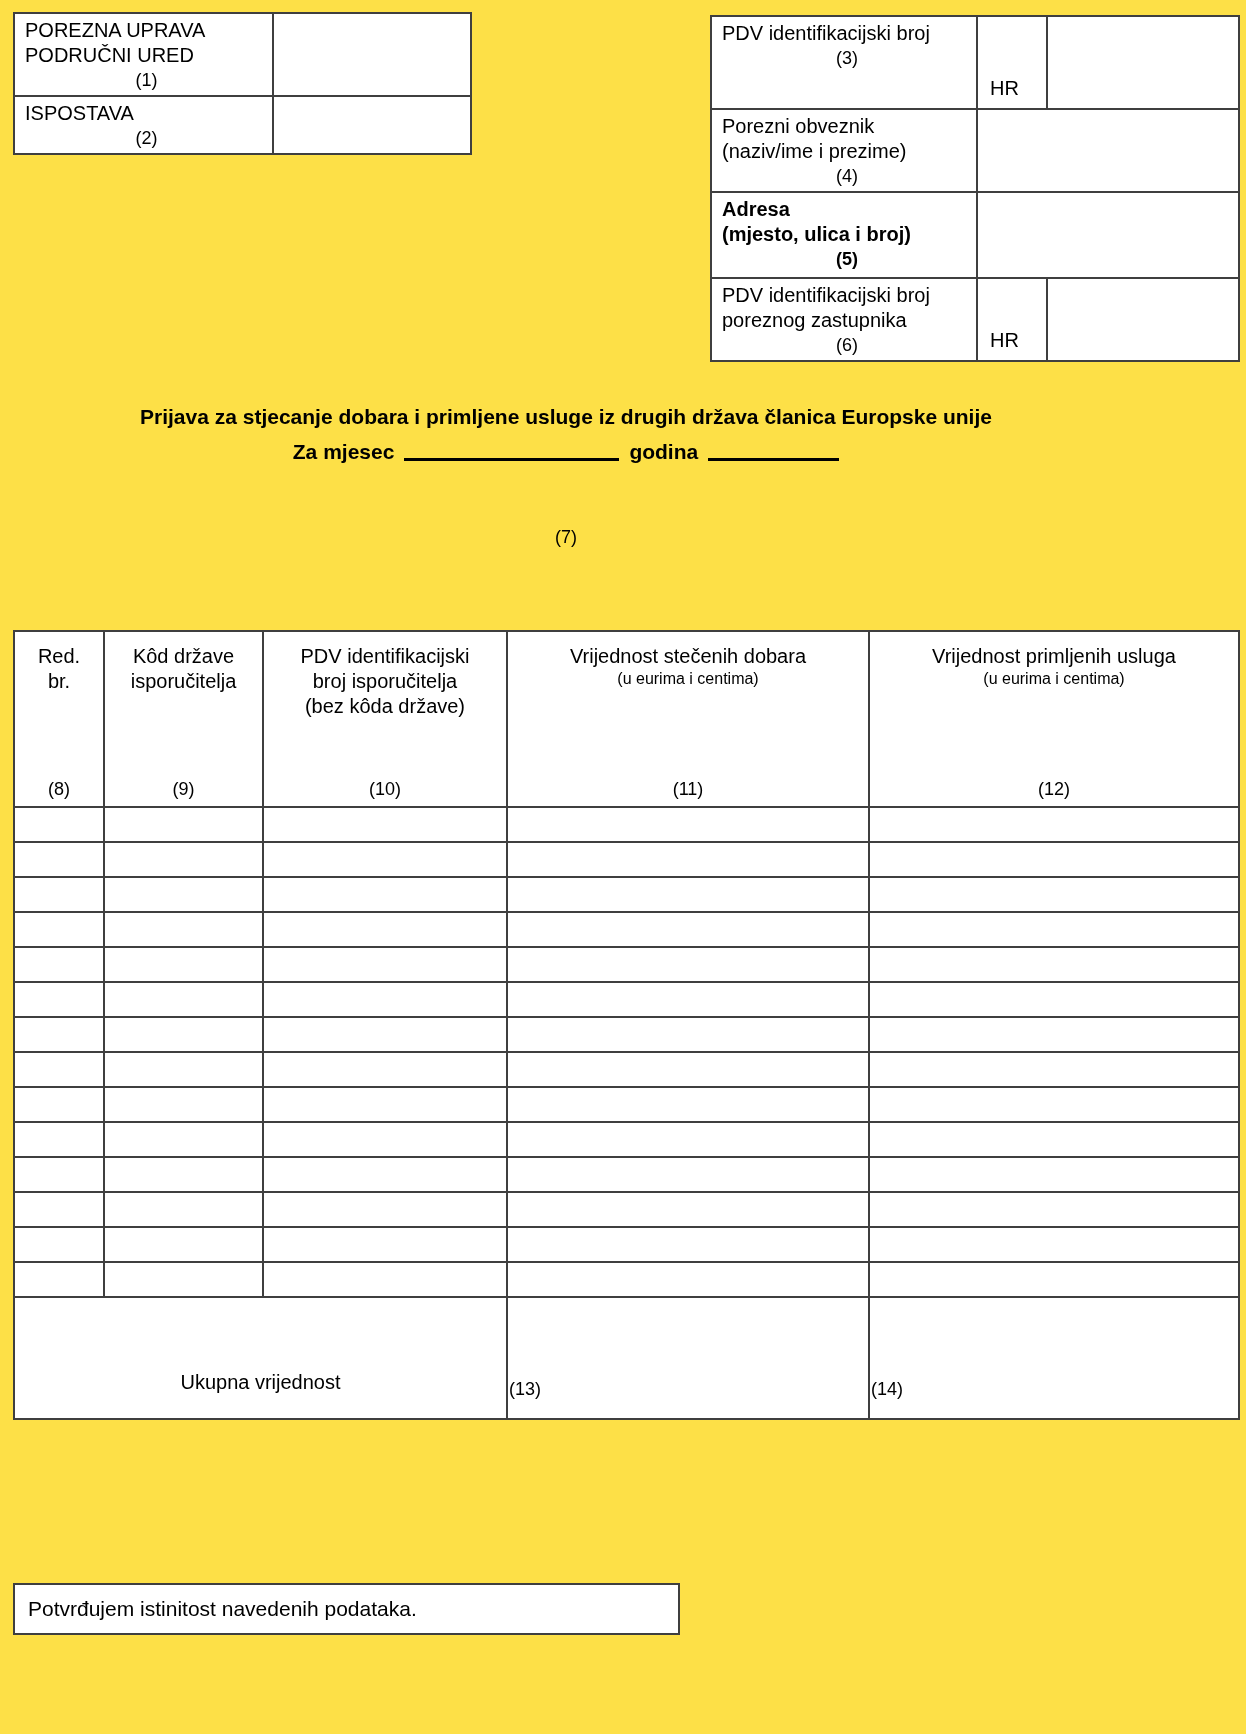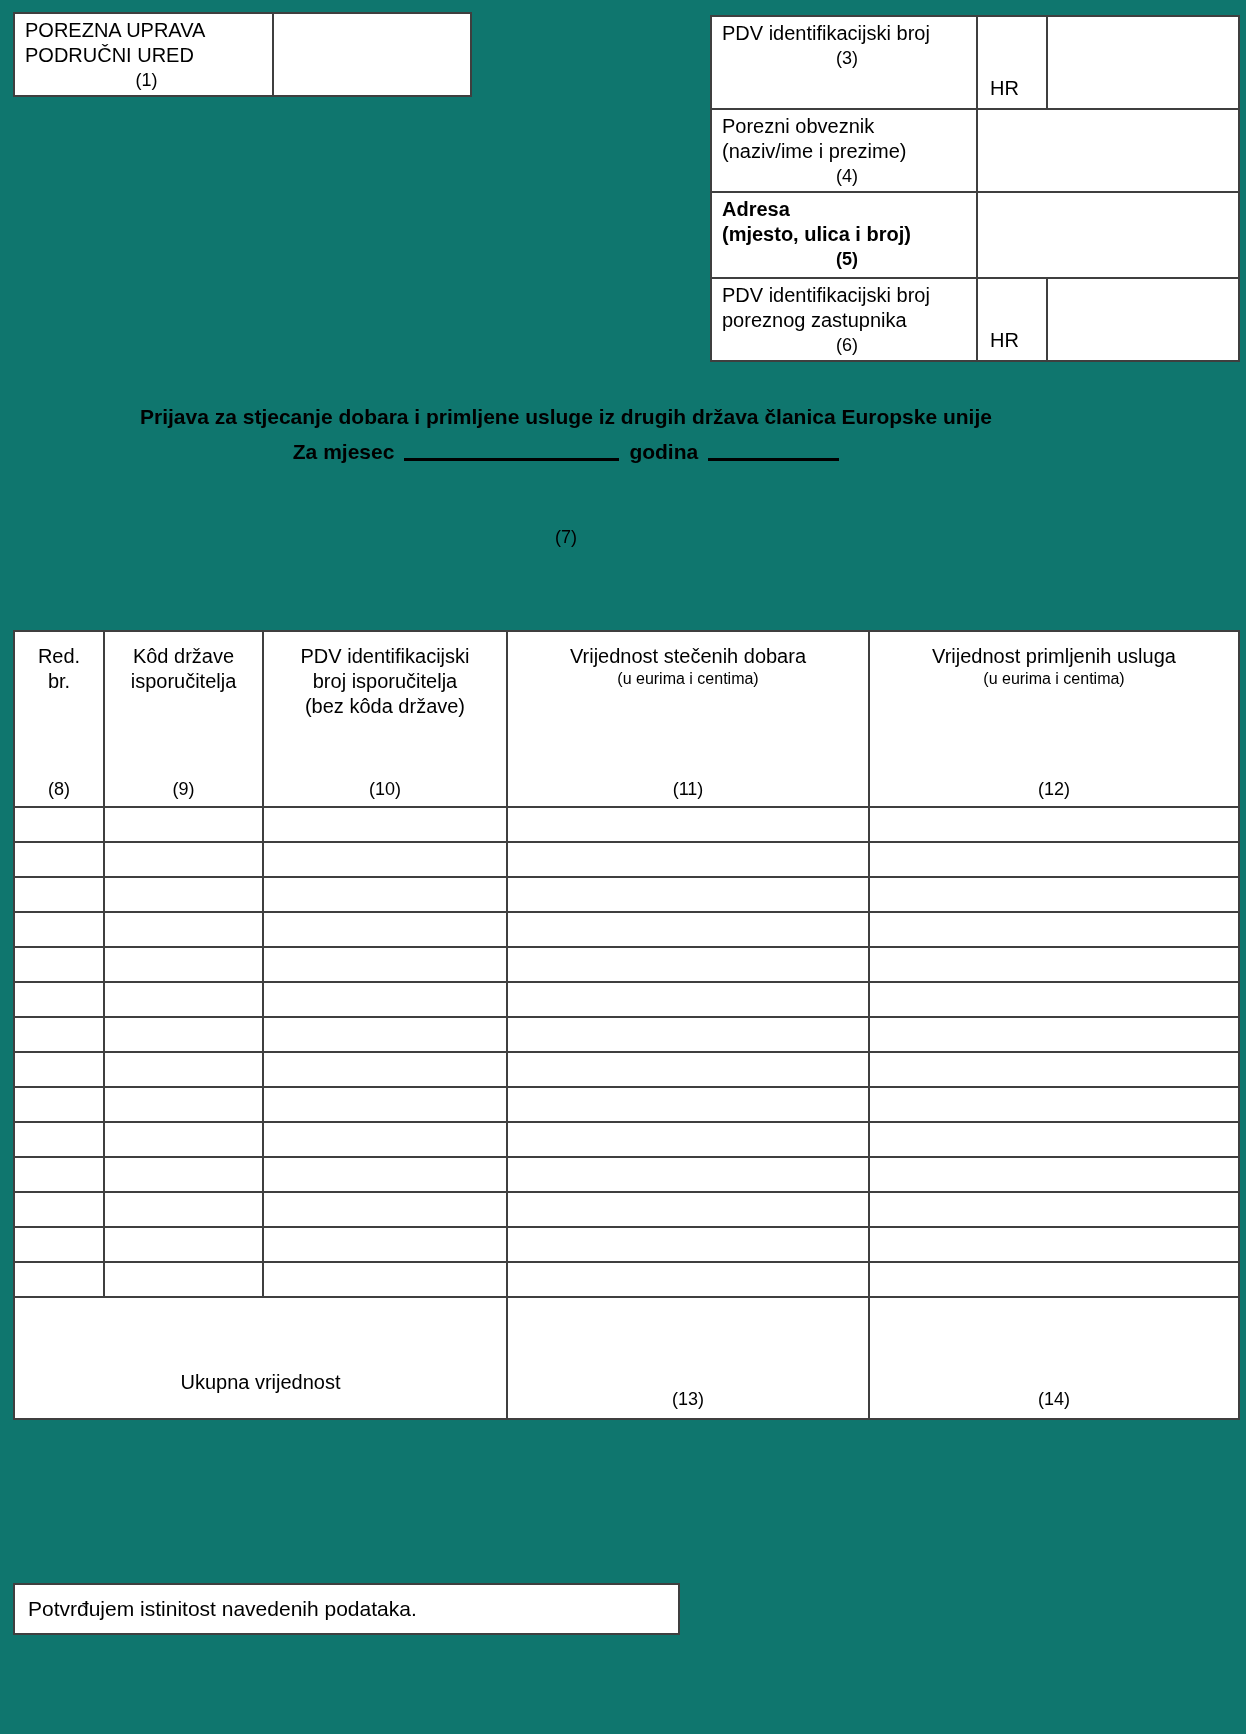--- a/index.html
+++ b/index.html
@@ -1,19 +1,19 @@
 <!DOCTYPE html>
 <html><head>
 <meta charset="utf-8">
 <style>
   html,body{margin:0;padding:0;background:#fff;}
   .page{
     position:relative;
     width:1246px;height:1734px;
-    background:#0f766e;
+    background:#fde047;
     color:#000;
     font-family:"Liberation Sans","DejaVu Sans",sans-serif;
     overflow:hidden;
   }
   table{border-collapse:collapse;table-layout:fixed;position:absolute;}
   td,th{border:2px solid #3f3f3f;background:#fff;overflow:hidden;}
 
   
   .tl-box{left:13px;top:12px;width:457px;}
   .tl-box td{font-size:20px;line-height:25px;}
@@ -47,21 +47,21 @@
   .main-table{left:13px;top:630px;width:1225px;}
   .main-table thead tr{height:176px;}
   .main-table thead th{vertical-align:top;font-weight:normal;padding:12px 2px 0 2px;}
   .hwrap{display:flex;flex-direction:column;justify-content:space-between;height:156px;}
   .hlines span{display:block;font-size:20px;line-height:25px;}
   .hlines .sub{font-size:16px;line-height:20px;}
   .hnum{font-size:18px;}
   .main-table tbody tr{height:35px;}
   .main-table .total-row{height:122px;}
   .total-label{vertical-align:bottom;text-align:center;padding-bottom:24px;font-size:20px;}
-  .total-num{vertical-align:bottom;text-align:center;padding-bottom:8px;font-size:18px;}
+  .total-num{vertical-align:bottom;padding-bottom:18px;font-size:18px;}
 
   
   .decl-box{left:13px;top:1583px;width:665px;}
   .decl-box tr.r1{height:50px;}
   .decl-box tr.r2{height:85px;}
   .statement{vertical-align:middle;padding-left:13px;font-size:21px;}
   .preparer{vertical-align:middle;text-align:center;font-size:18px;line-height:22px;}
   .preparer span{display:block;}
 
   
@@ -81,20 +81,27 @@
     <colgroup>
         <col style="width:259px">
         <col style="width:198px">
       </colgroup>
     <tbody>
         <tr class="r1">
       <td class="lbl">
         <span class="l">POREZNA UPRAVA</span>
         <span class="l">PODRUČNI URED</span>
         <span class="num">(1)</span>
+      </td>
+      <td class="val"></td>
+    </tr>
+    <tr class="r2">
+      <td class="lbl">
+        <span class="l">ISPOSTAVA</span>
+        <span class="num">(2)</span>
       </td>
       <td class="val"></td>
     </tr>
   </tbody>
     </table>
 
   <table class="tr-box">
     <colgroup>
         <col style="width:266px">
         <col style="width:70px">

